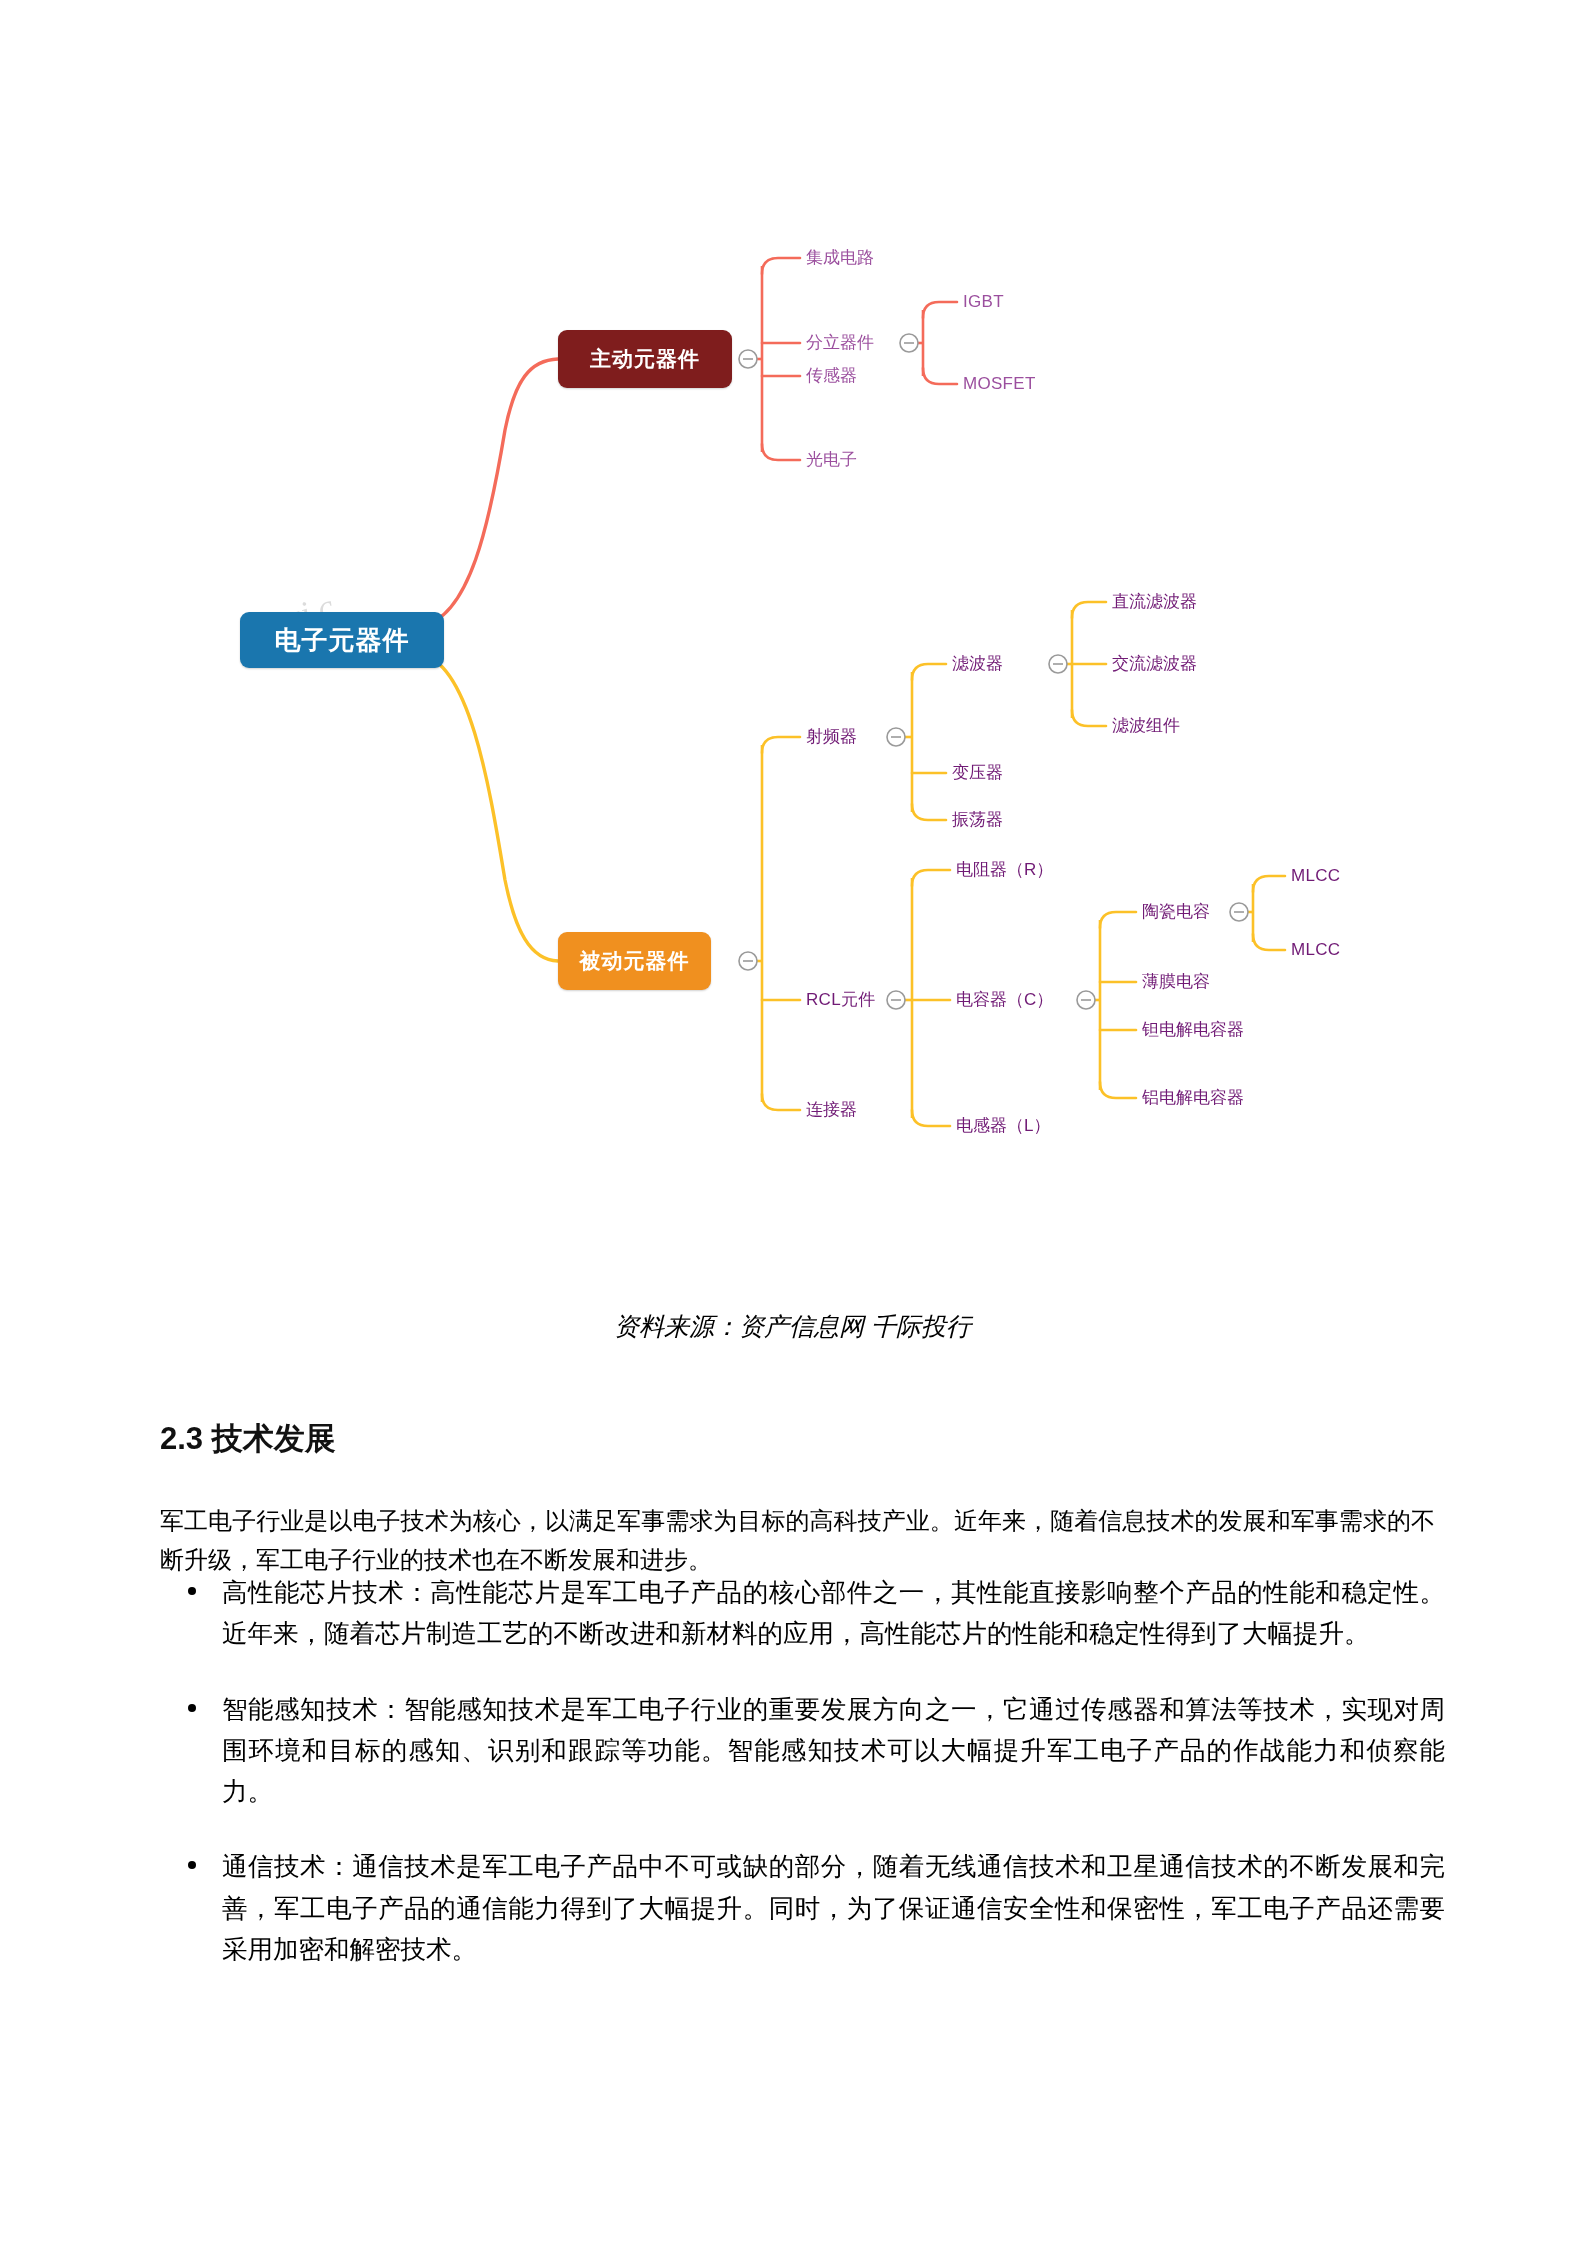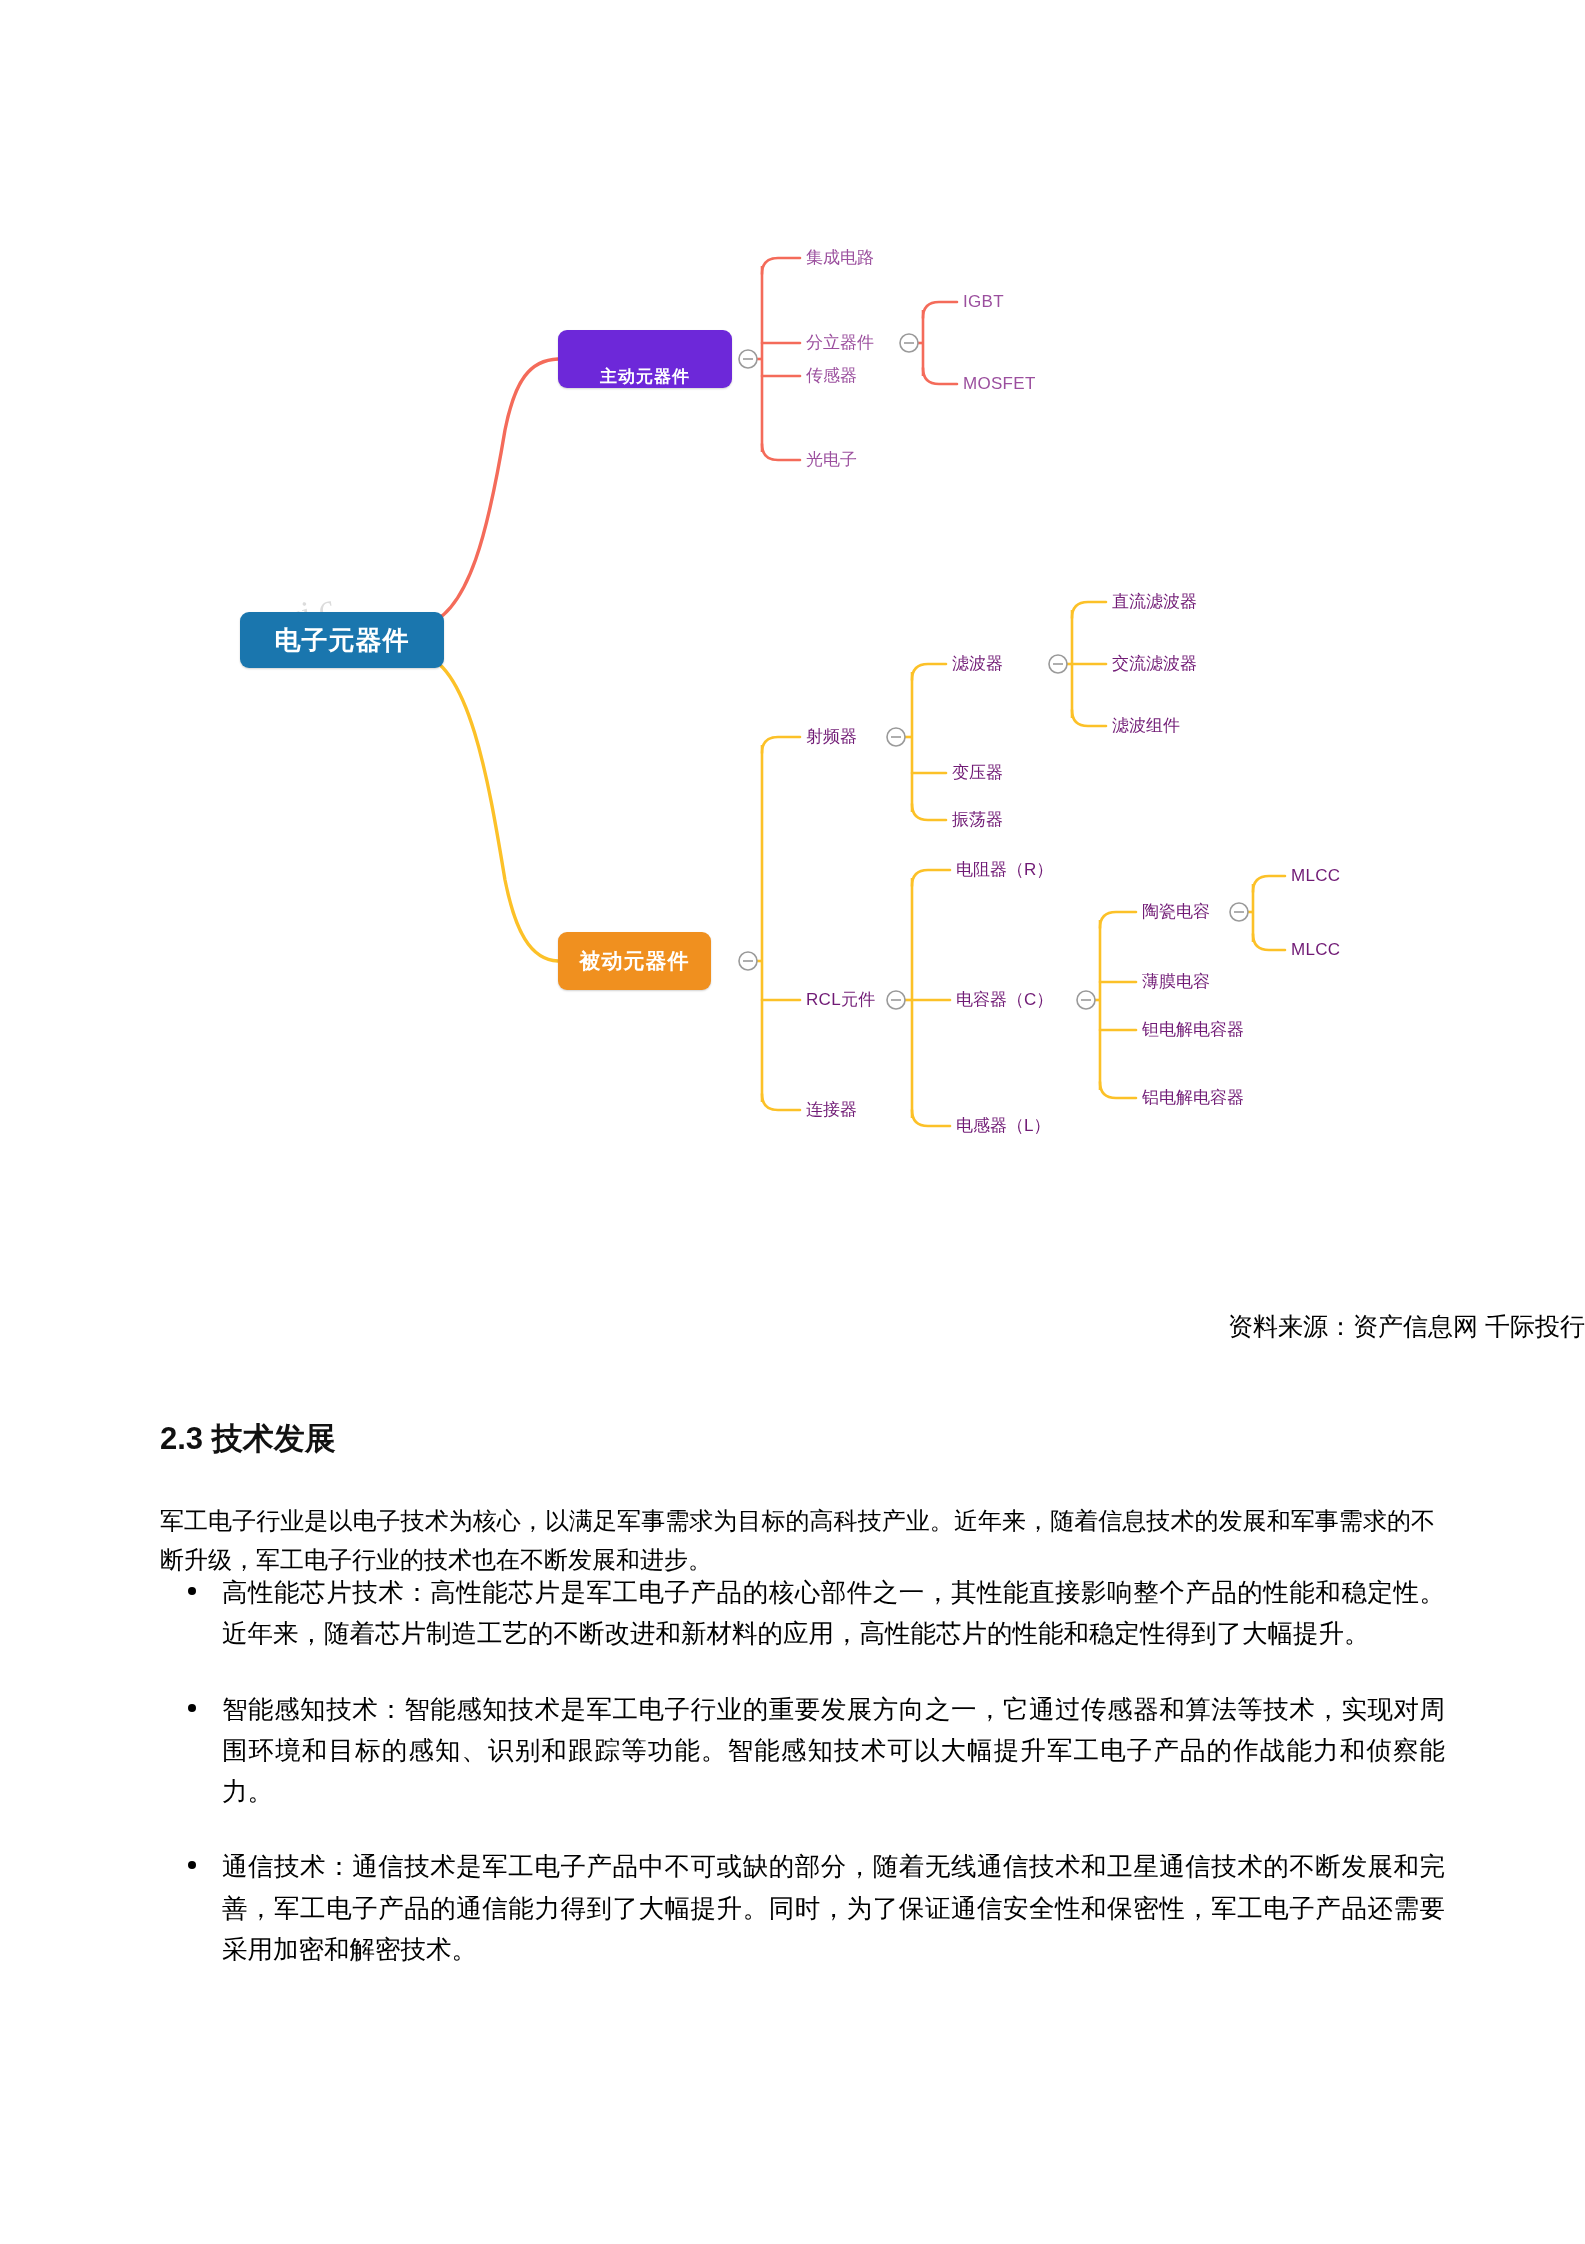--- a/index.html
+++ b/index.html
@@ -11,35 +11,35 @@
   .page{position:absolute;inset:0;background:#fff;}
 
   
   #mindmap{position:absolute;left:0;top:0;width:1585px;height:1300px;}
   #mindmap svg{position:absolute;left:0;top:0;}
 
   .mm-node{position:absolute;border-radius:9px;display:flex;align-items:center;
            justify-content:center;color:#fff;font-weight:bold;letter-spacing:1px;
            box-shadow:0 1px 2px rgba(0,0,0,.18);}
   .mm-root{left:240px;top:612px;width:204px;height:56px;background:#1a76ae;font-size:26px;}
-  .mm-l1-active{left:558px;top:330px;width:174px;height:58px;background:#6d28d9;font-size:17px;align-items:flex-end;}
+  .mm-l1-active{left:558px;top:330px;width:174px;height:58px;background:#7f1d1d;font-size:21px;}
   .mm-l1-passive{left:558px;top:932px;width:153px;height:58px;background:#f0901f;font-size:21px;}
 
   .mm-label{position:absolute;white-space:nowrap;font-size:17px;line-height:1;}
   .mm-label.purple{color:#9b4f9e;}
   .mm-label.orange{color:#701a75;}
   .mm-label.lat{letter-spacing:.3px;}
 
   .watermark{position:absolute;left:245px;top:600px;font-size:34px;color:#dcdcdc;
              transform:rotate(-18deg);font-style:italic;z-index:0;
              font-family:"Liberation Serif",serif;}
 
   
-  .caption{position:absolute;left:0;top:1310px;width:1585px;text-align:right;
-           font-size:25px;color:#000;}
+  .caption{position:absolute;left:0;top:1310px;width:1585px;text-align:center;
+           font-size:25px;color:#000;font-style:italic;}
   .h2{position:absolute;left:160px;top:1392px;font-size:31px;color:#111;}
   .para{position:absolute;left:160px;width:1275px;font-size:24px;line-height:1.62;
         color:#000;text-align:justify;}
   #para-intro{top:1478px;}
 
   ul.bullets{position:absolute;left:160px;top:1572px;width:1285px;margin:0;padding:0;
              list-style:none;}
   ul.bullets li{position:relative;padding-left:62px;margin-bottom:34px;
                 font-size:25.5px;line-height:1.62;text-align:justify;}
   ul.bullets li .dot{position:absolute;left:28px;top:15px;width:8px;height:8px;

